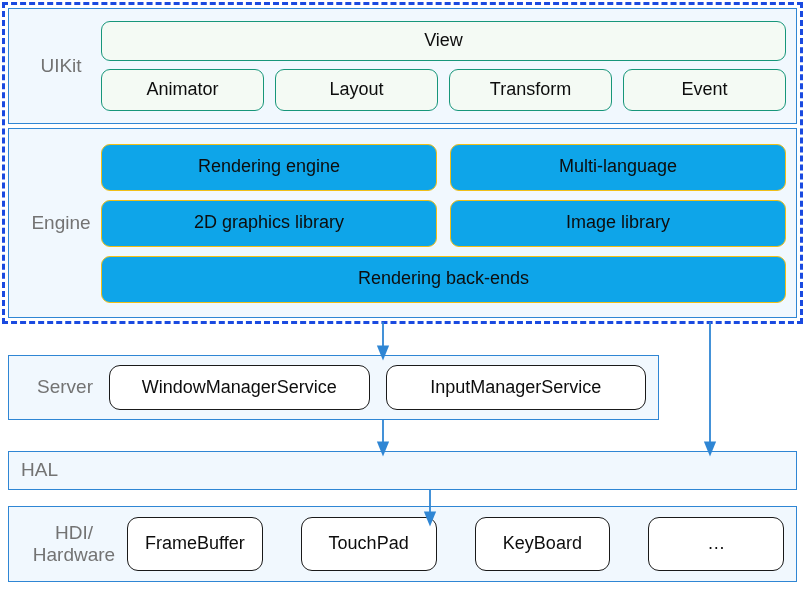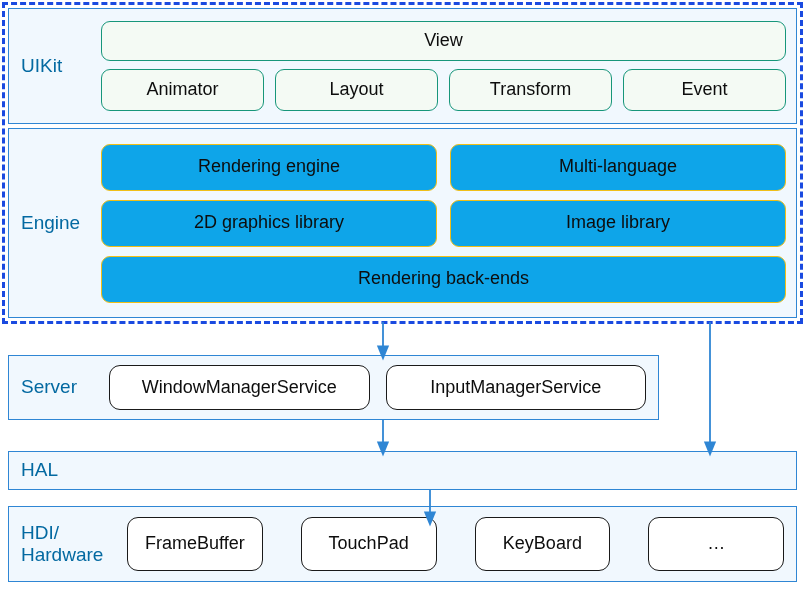--- a/index.html
+++ b/index.html
@@ -37,24 +37,24 @@
     position: absolute;
     box-sizing: border-box;
     background: #f1f8fe;
     border: 1px solid #2f86d4;
     display: flex;
     align-items: center;
   }
 
   .layer-label {
     font-size: 19px;
-    color: #0369a1;
+    color: #737373;
     line-height: 1.18;
     white-space: pre-line;
-    text-align: left;
+    text-align: center;
     flex: 0 0 auto;
     box-sizing: border-box;
   }
 
   .layer-items {
     flex: 1 1 auto;
     display: flex;
     align-items: center;
     box-sizing: border-box;
     height: 100%;

